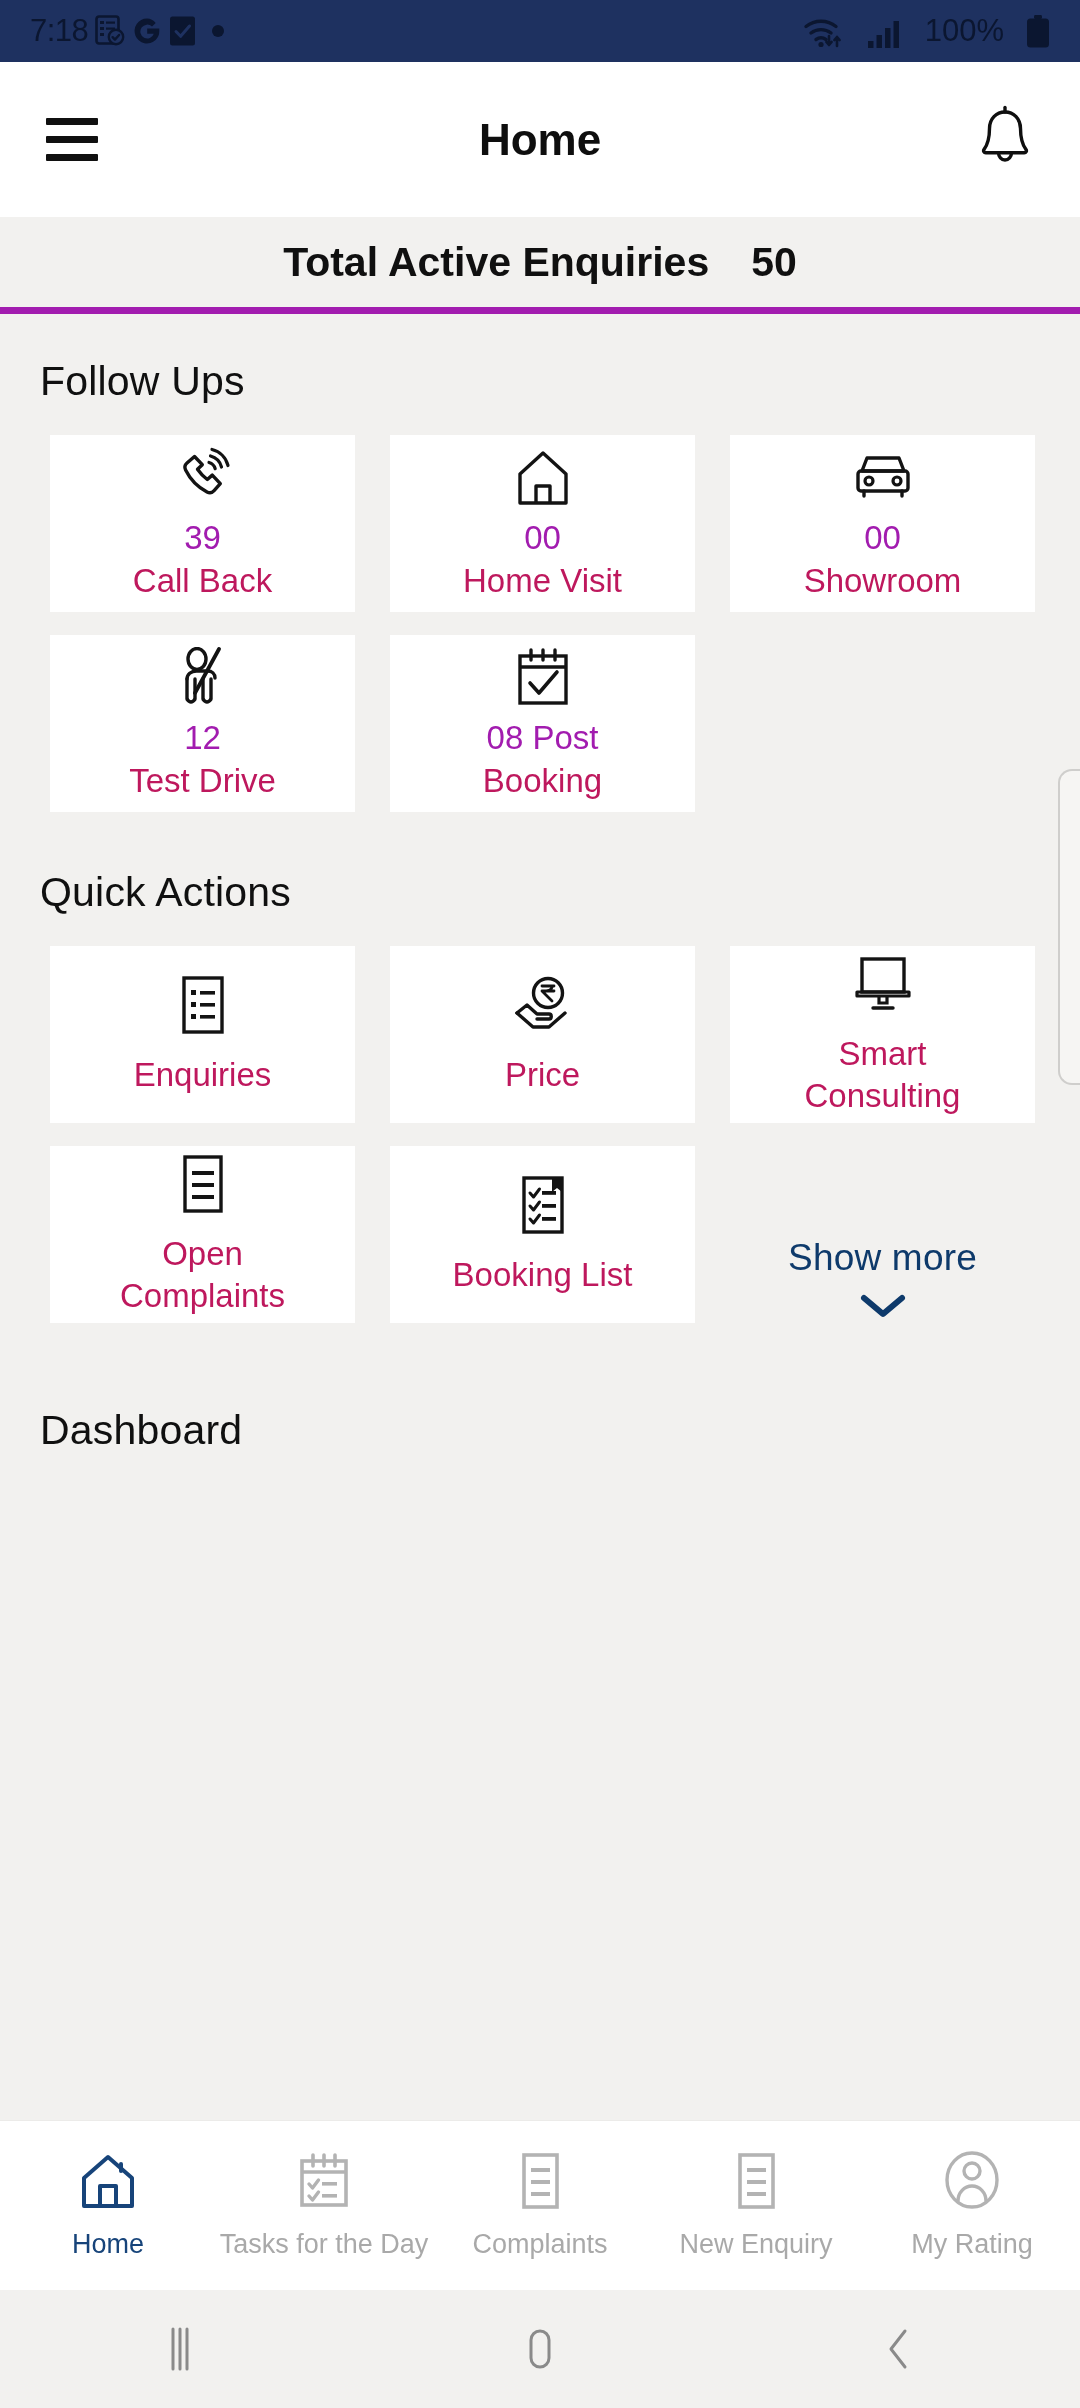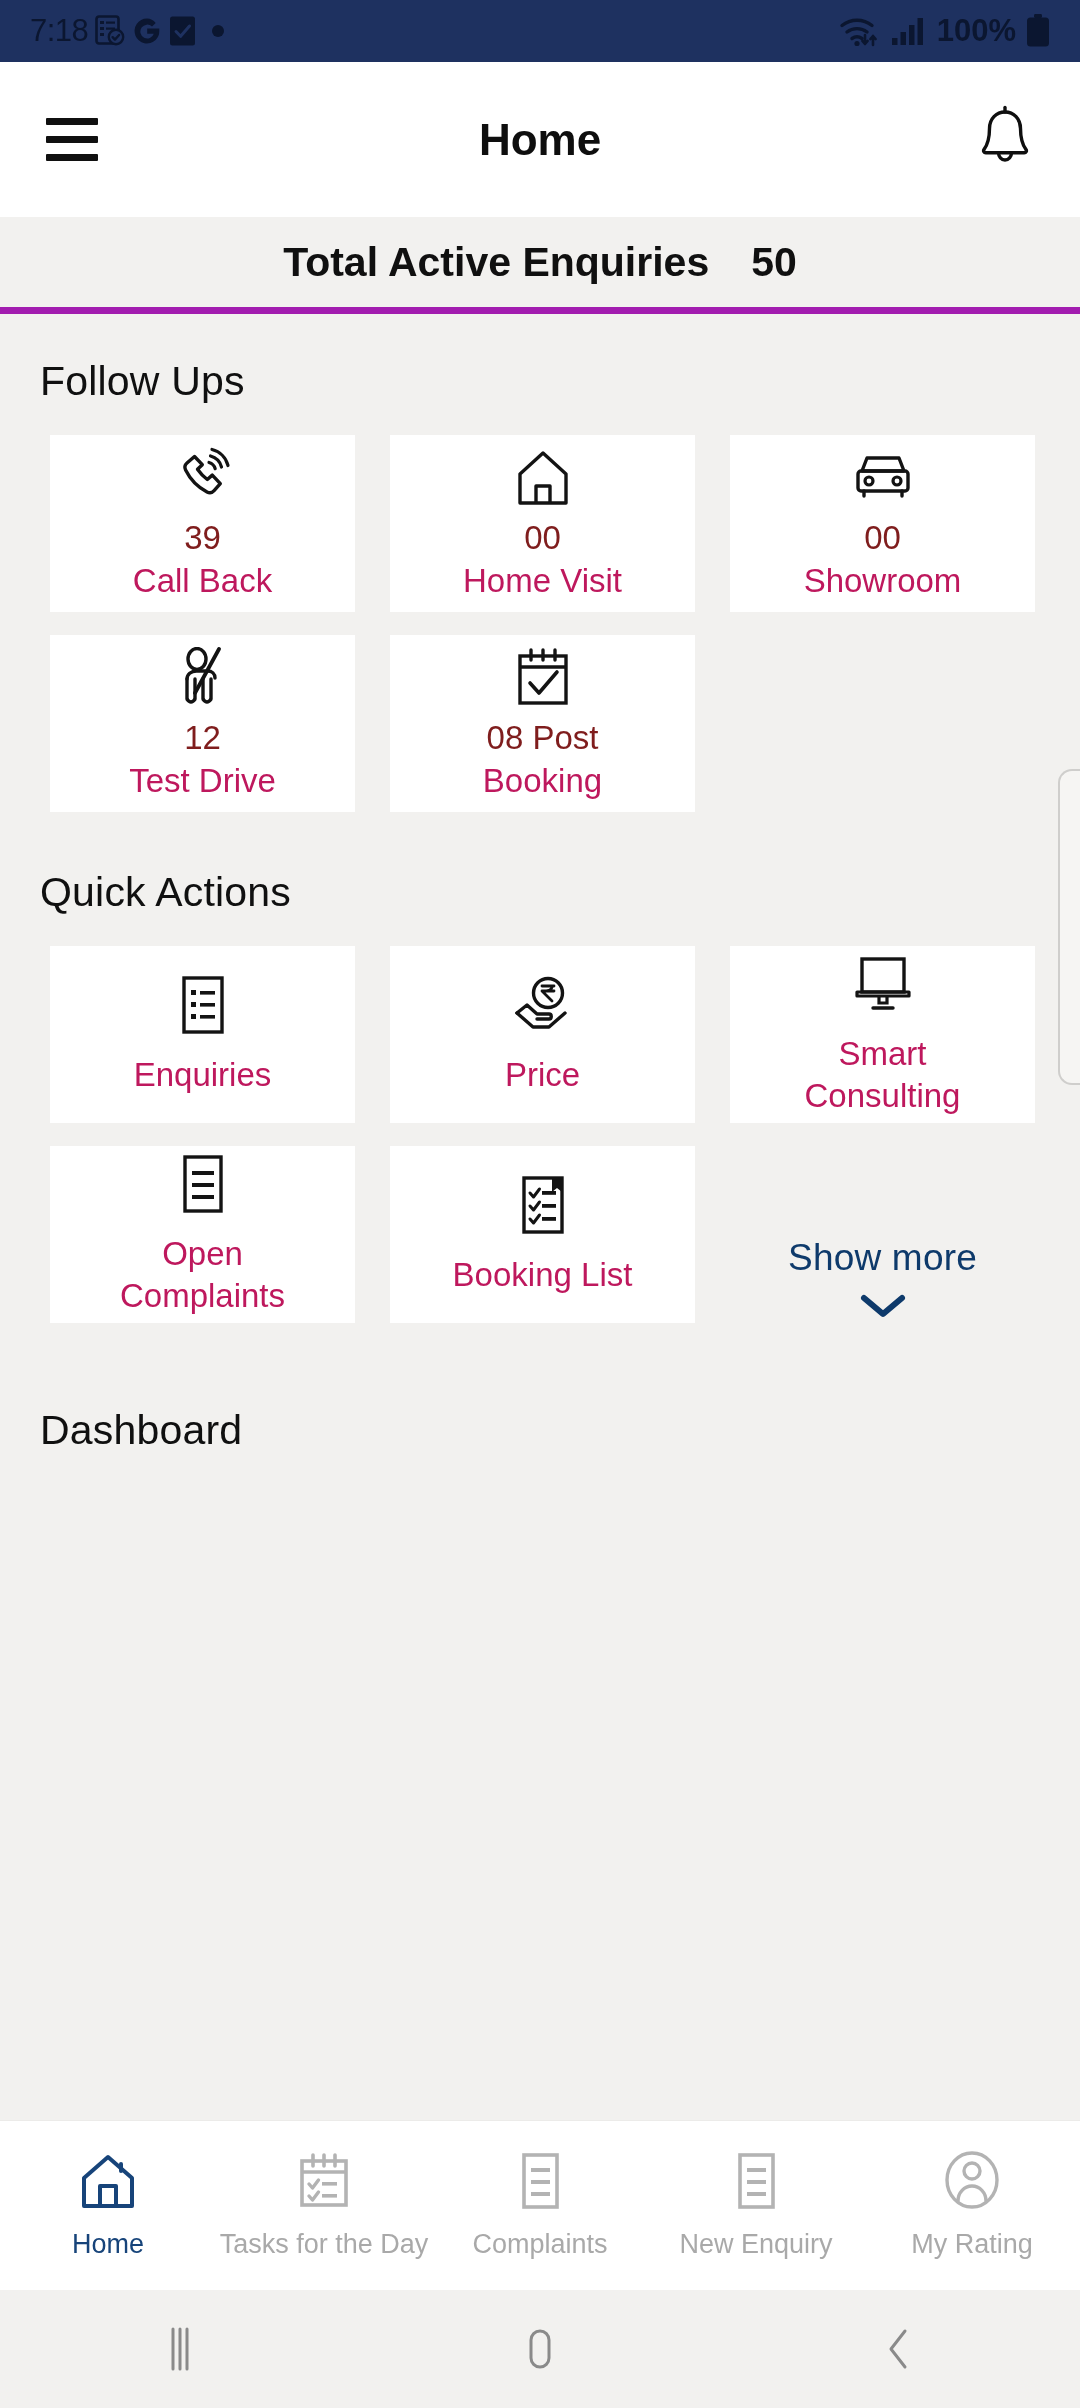--- a/index.html
+++ b/index.html
@@ -11,21 +11,21 @@
     position:relative;
   }
 
   
   .statusbar{
     height:62px; background:#1E3160; display:flex; align-items:center;
     padding:0 30px; color:#0A1226;
   }
   .sb-left{display:flex; align-items:center; gap:7px;}
   .sb-time{font-size:31px; font-weight:400; color:#0B1630; letter-spacing:-0.5px;}
-  .sb-right{margin-left:auto; display:flex; align-items:center; gap:10px;font-weight:bold;}
+  .sb-right{margin-left:auto; display:flex; align-items:flex-end; gap:22px;}
   .sb-batt{font-size:31px; color:#0B1630;}
   .sb-ico{display:flex; align-items:center;}
 
   
   .appbar{
     height:155px; background:#FFFFFF; display:flex; align-items:center;
     padding:0 46px; position:relative;
   }
   .hamburger{width:52px; display:flex; flex-direction:column; gap:11px; cursor:pointer;}
   .hamburger span{display:block; height:7px; background:#101010; border-radius:1px;}
@@ -54,21 +54,21 @@
     display:grid; grid-template-columns:305px 305px 305px;
     column-gap:35px; row-gap:23px;
     padding:30px 0 0 50px;
   }
   .card{
     background:#FFFFFF; height:177px;
     display:flex; flex-direction:column; align-items:center; justify-content:center;
     cursor:pointer; padding:6px 4px;
   }
   .card .icon{height:66px; display:flex; align-items:center; justify-content:center; margin-bottom:6px;}
-  .card .num{font-size:33px; color:#7f1d1d; line-height:1.28;}
+  .card .num{font-size:33px; color:#a21caf; line-height:1.28;}
   .card .lbl{font-size:33px; color:#be185d; line-height:1.28; text-align:center;}
   .card.qa{justify-content:center;}
   .card.qa .icon{margin-bottom:16px;}
 
   .showmore{
     display:flex; flex-direction:column; align-items:center; justify-content:flex-end;
     gap:14px; cursor:pointer; height:177px;
   }
   .showmore .txt{font-size:37px; color:#0E3A6B; letter-spacing:0.2px;}
 

